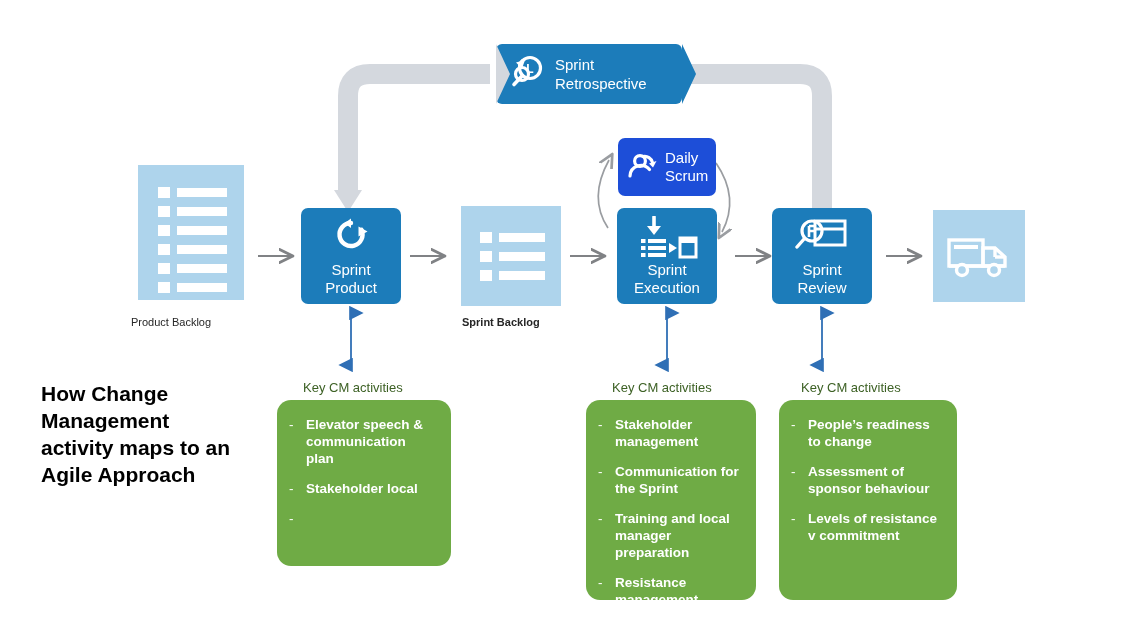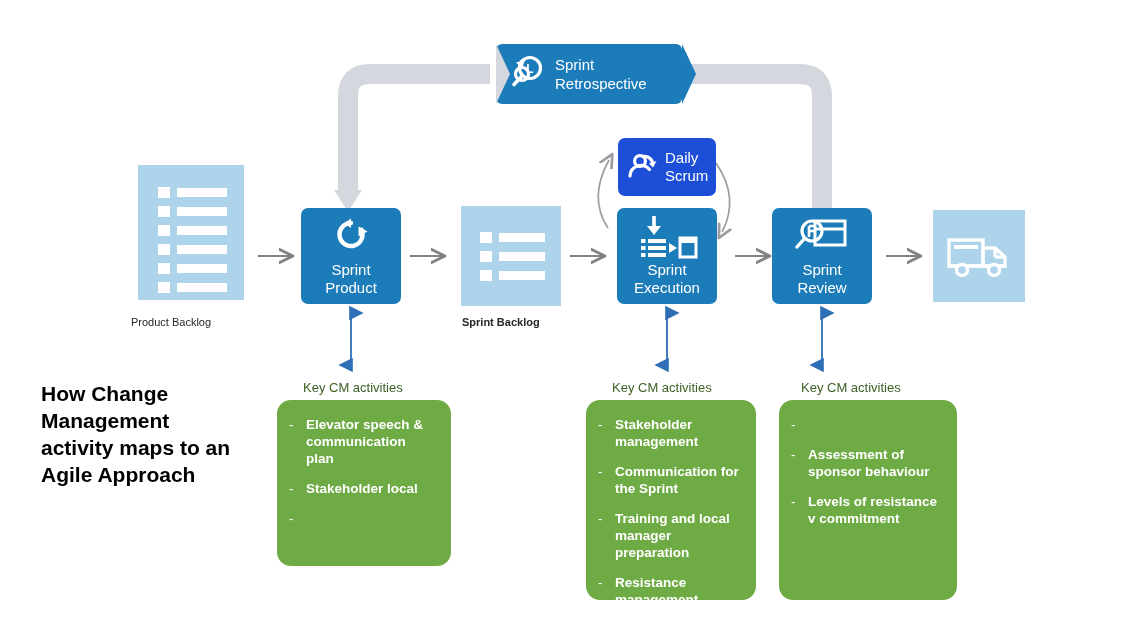--- a/index.html
+++ b/index.html
@@ -289,20 +289,21 @@
         <span>Resistance management</span>
       </li>
     </ul>
   </div>
 
   <div class="cmhead" style="left:801px;top:380px;">Key CM activities</div>
   <div class="gbox" style="left:779px;top:400px;width:178px;height:200px;">
     <ul>
       <li>
         <span class="dash">-</span>
+        <span>People’s readiness to change</span>
       </li>
       <li>
         <span class="dash">-</span>
         <span>Assessment of sponsor behaviour</span>
       </li>
       <li>
         <span class="dash">-</span>
         <span>Levels of resistance v commitment</span>
       </li>
     </ul>

